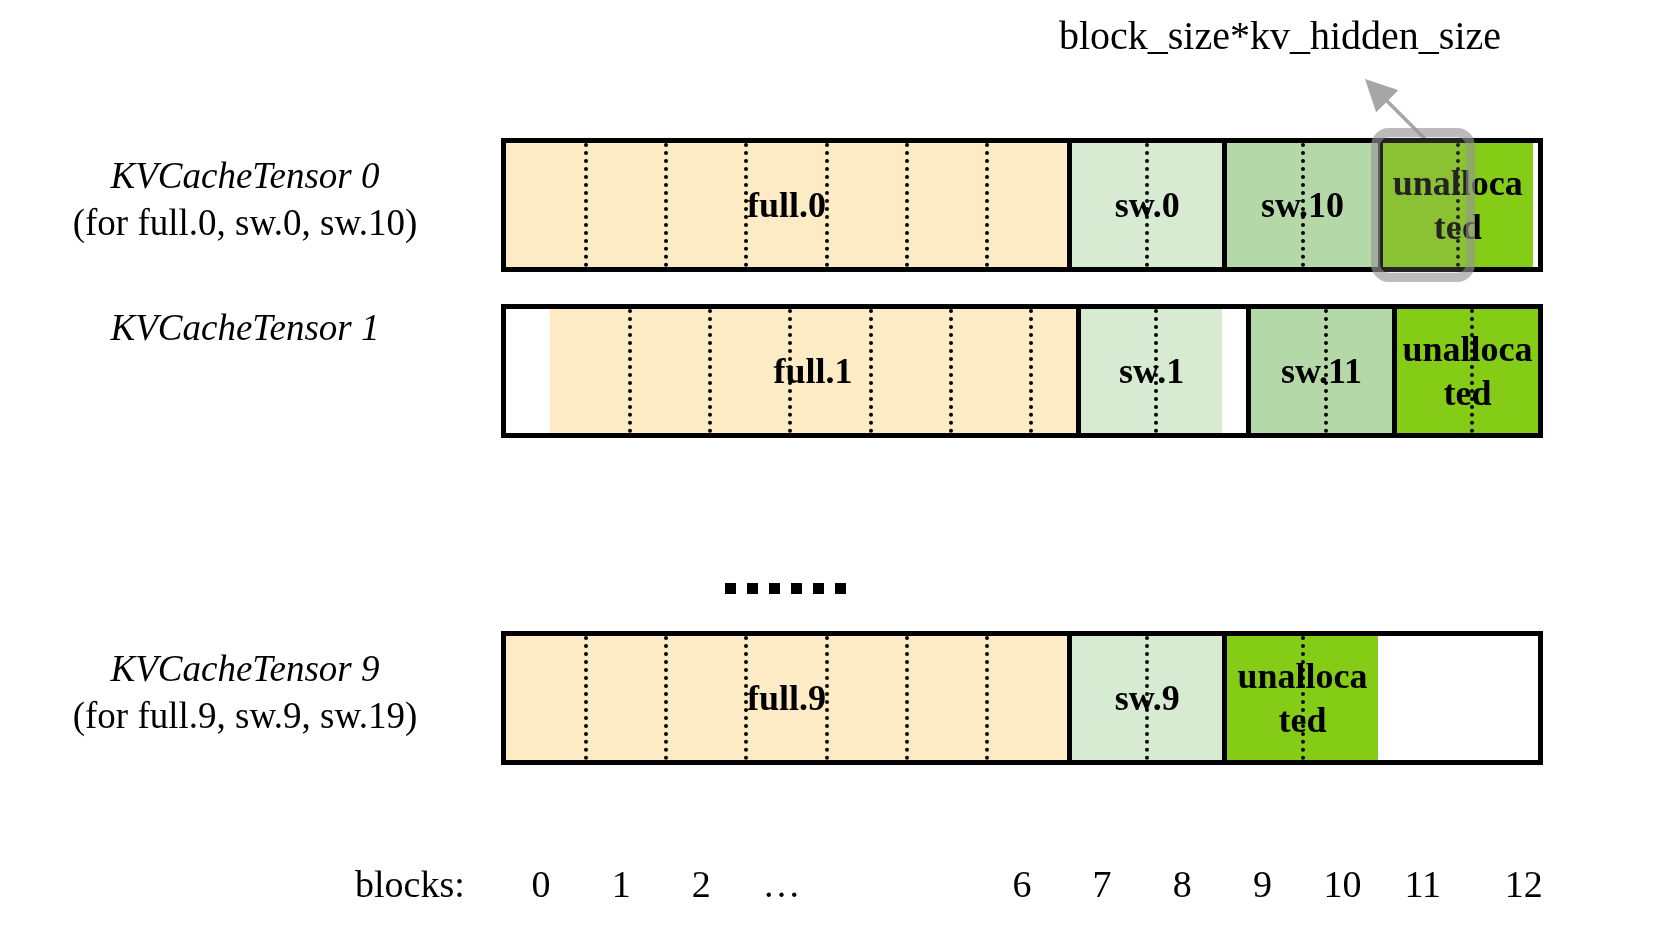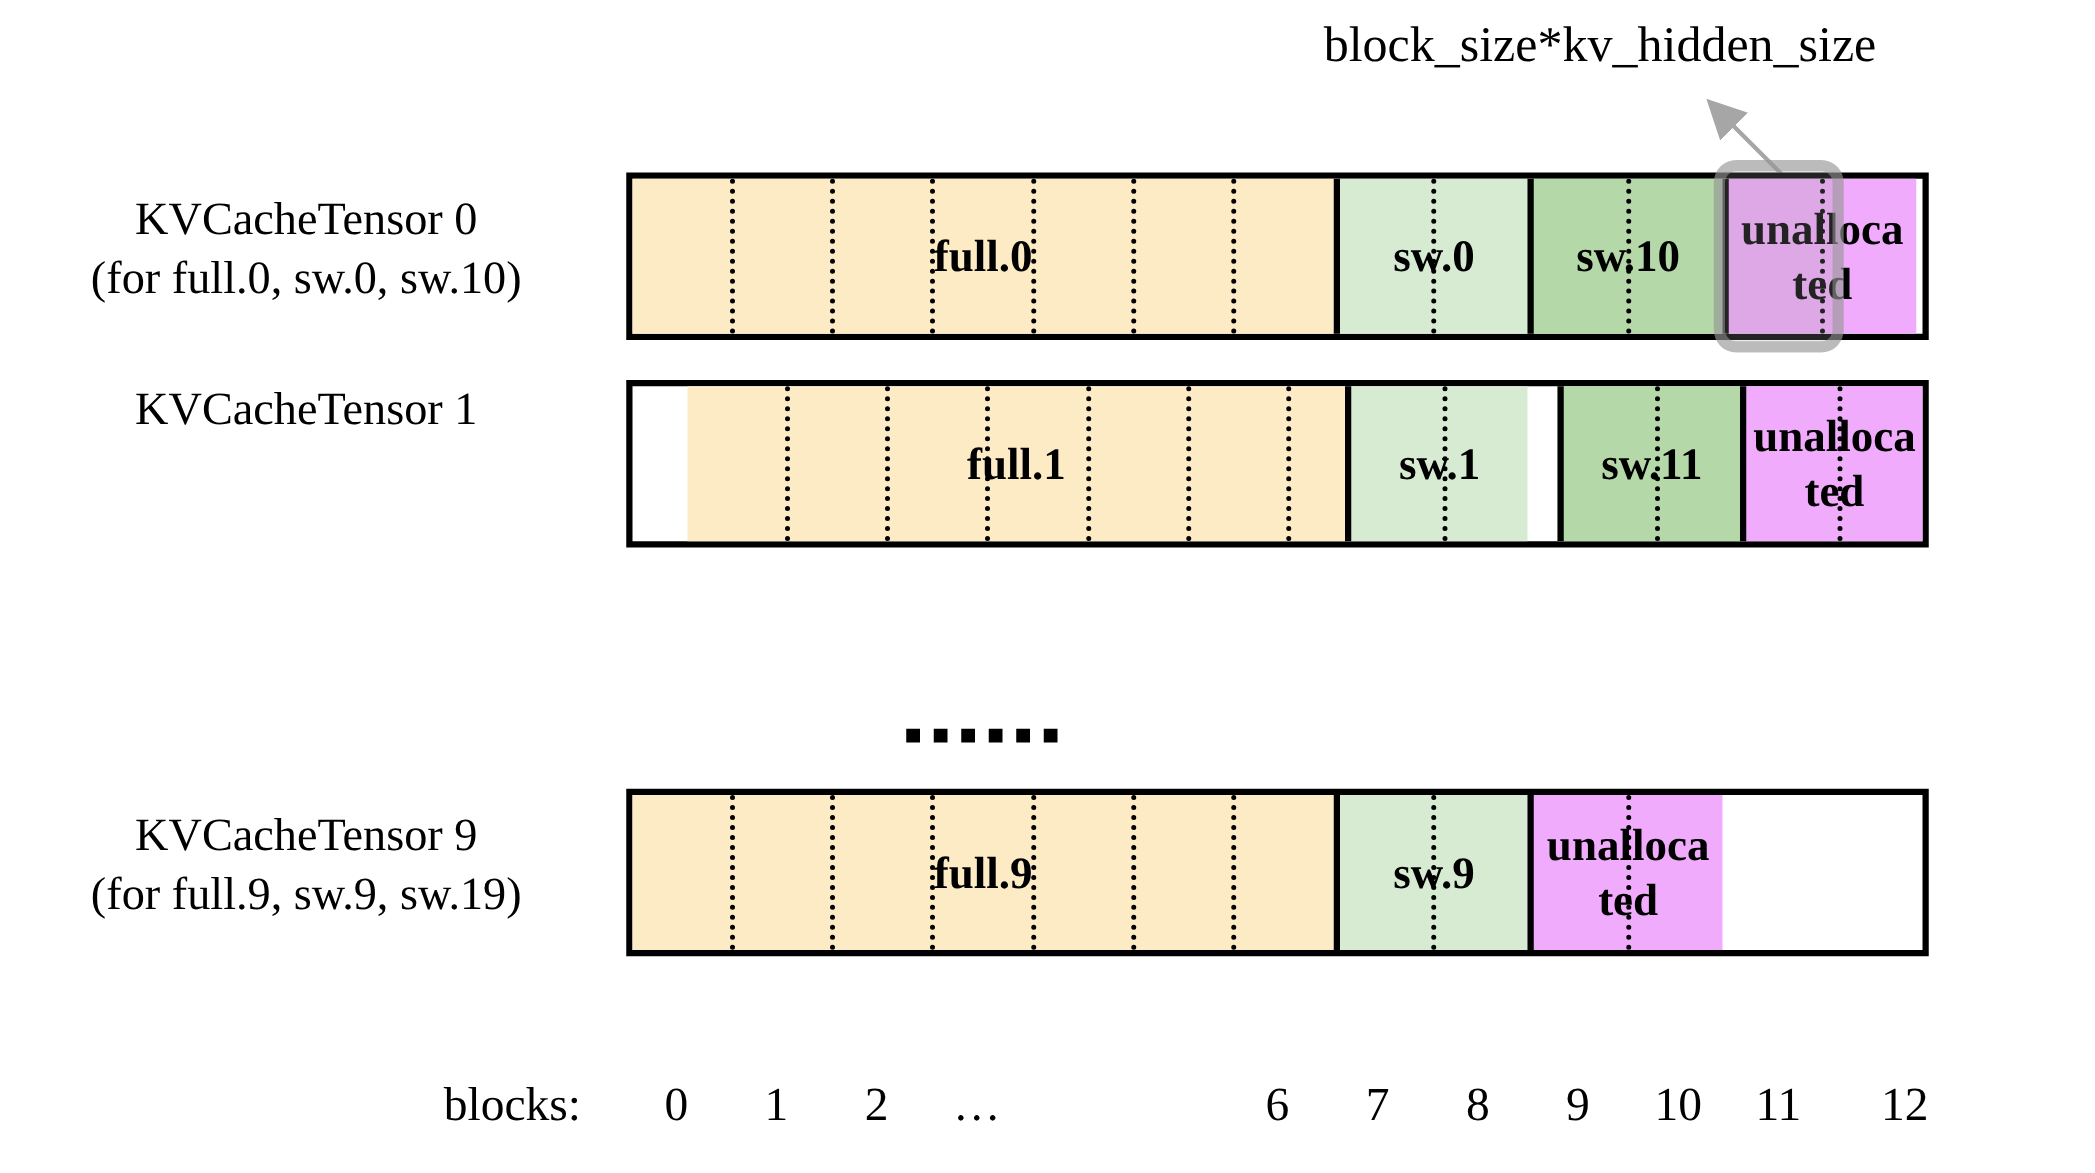--- a/index.html
+++ b/index.html
@@ -28,21 +28,21 @@
   
   .row-label{
     position:absolute;
     width:470px;
     left:10px;
     text-align:center;
     font-size:37px;
     line-height:47px;
     color:#000;
   }
-  .row-label .l1{display:block;}
+  .row-label .l1{display:block;font-style:italic;}
   .row-label .l2{display:block;}
 
   
   .bar{
     position:absolute;
     left:501px;
     width:1042px;
     height:134px;
     box-sizing:border-box;
     border:5px solid #000;
@@ -75,21 +75,21 @@
     position:absolute;
     top:0;bottom:0;
     width:0;
     border-left:4px dotted #000;
     z-index:1;
   }
 
   .seg.full{background:#FCEBC4;}
   .seg.sw-light{background:#D7EBD2;}
   .seg.sw-dark{background:#B5D8A8;}
-  .seg.unalloc{background:#f0abfc;}
+  .seg.unalloc{background:#84cc16;}
 
   
   .highlight-box{
     position:absolute;
     box-sizing:border-box;
     border:9px solid rgba(150,150,150,0.55);
     border-radius:18px;
     background:rgba(160,160,160,0.22);
     z-index:5;
     pointer-events:none;

